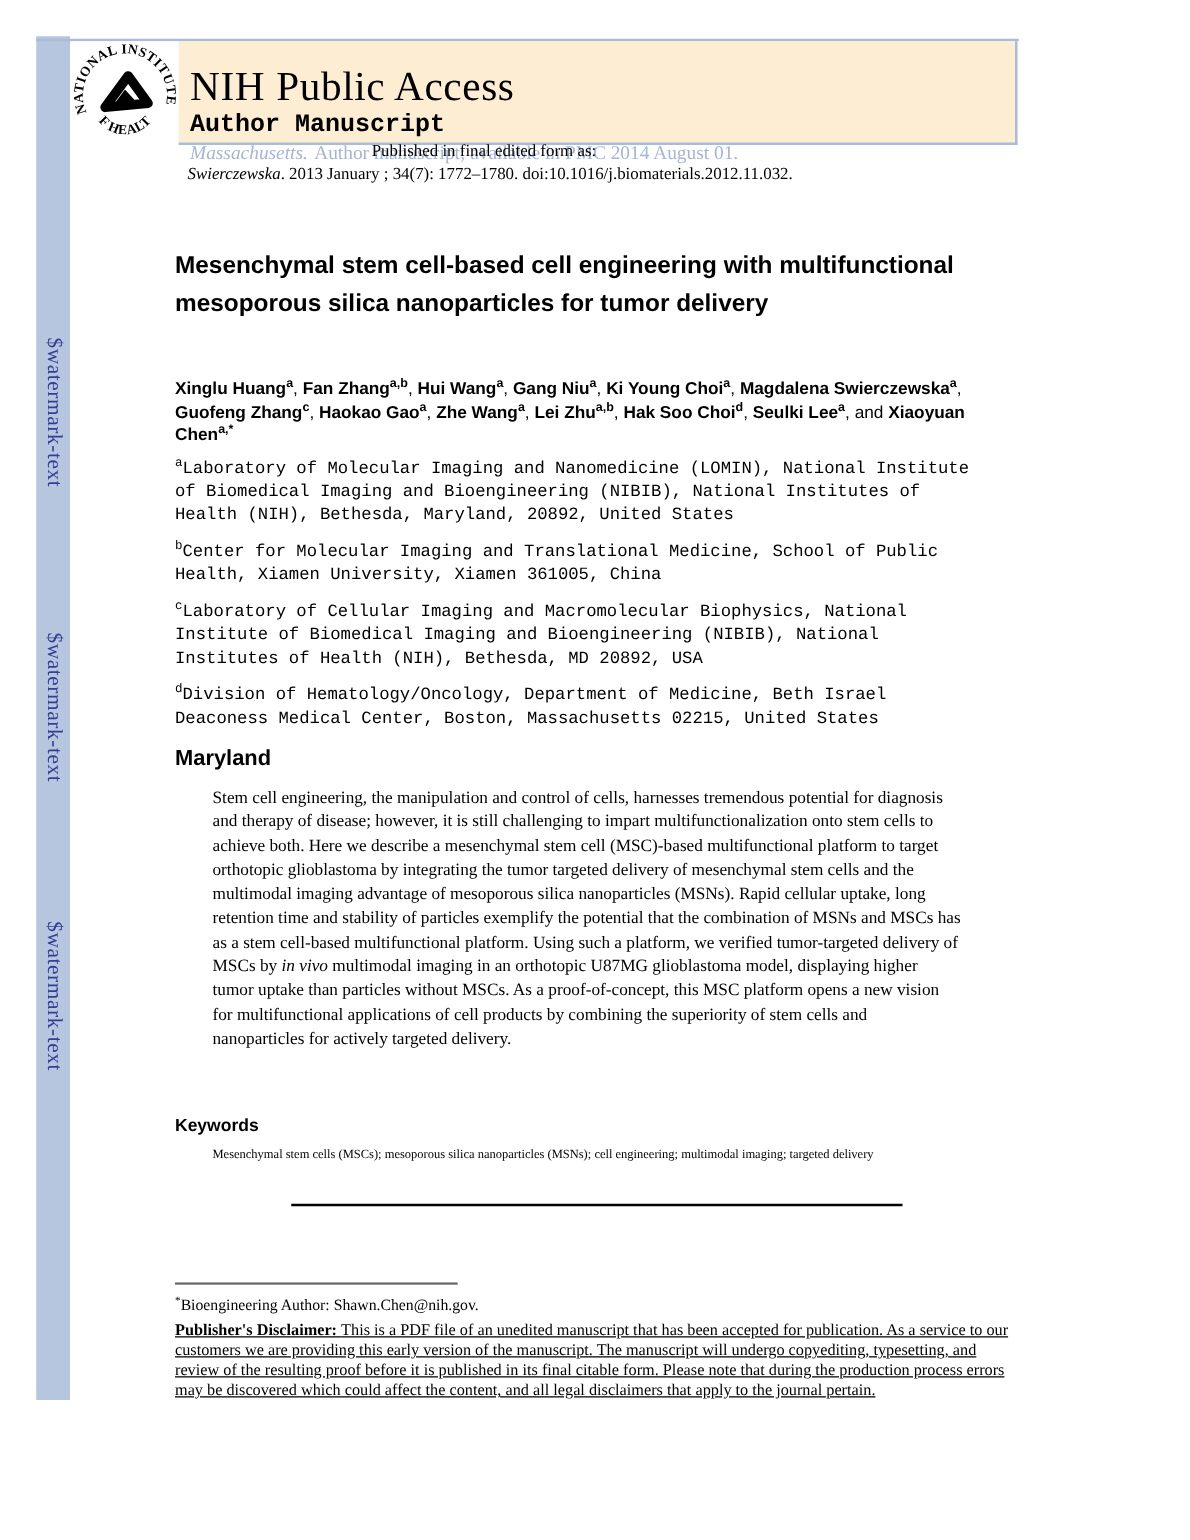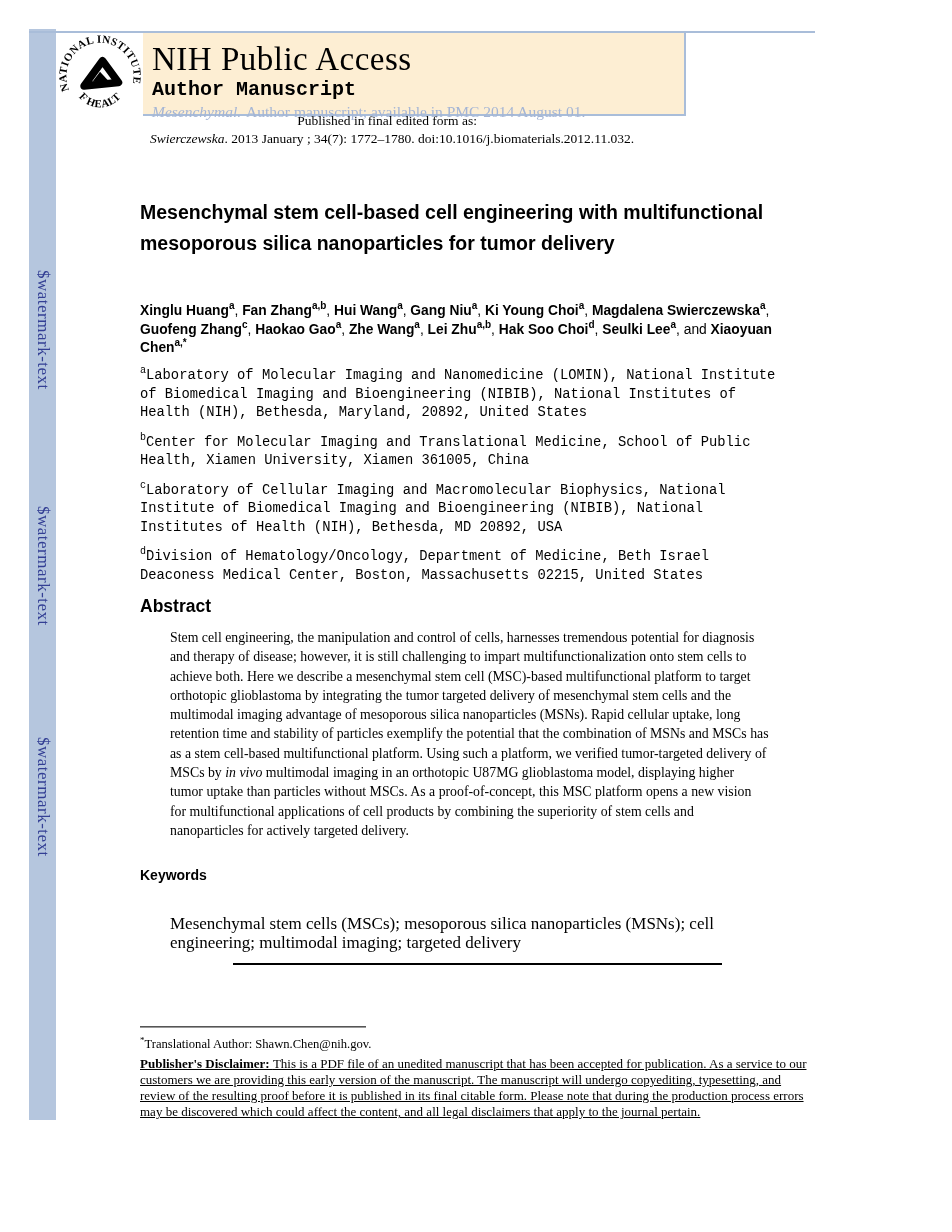--- a/index.html
+++ b/index.html
@@ -10,23 +10,23 @@
   .wm-bar{position:absolute;left:29px;top:29px;width:27px;height:1091px;background:#b5c6de;}
   .wm-text{position:absolute;left:33px;writing-mode:vertical-rl;
            font-family:"Liberation Serif",serif;font-size:17px;letter-spacing:.5px;
            color:#333f94;white-space:nowrap;}
   .wm-1{top:270px;} .wm-2{top:506px;} .wm-3{top:737px;}
 
   
   .top-line{position:absolute;left:29px;top:31px;width:786px;height:2px;background:#a9bdd9;}
   .logo-box{position:absolute;left:57px;top:33px;width:86px;height:83px;background:#ffffff;
             display:flex;align-items:center;justify-content:center;}
-  .banner{position:absolute;left:143px;top:33px;width:543px;height:83px;background:#fdeed3;
+  .banner{position:absolute;left:143px;top:33px;width:671px;height:83px;background:#fdeed3;
           border-right:2px solid #a9bdd9;border-bottom:2px solid #a9bdd9;box-sizing:border-box;
-          padding:8px 0 0 9px;}
+          padding:19px 0 0 9px;}
   .banner-title{font-size:33px;line-height:37px;font-weight:400;margin:0;letter-spacing:.5px;}
   .banner-sub{font-size:20px;line-height:23px;font-weight:700;margin:0;font-family:Liberation Mono, monospace;}
   .banner-journal{font-size:15.5px;line-height:19px;color:#a4b5d5;margin-top:1px;}
   .banner-journal i{margin-right:2px;}
 
   
   .pub-block{position:absolute;left:140px;top:112px;font-size:13.5px;line-height:18px;text-align:center;}
   .pub-block .cite{padding-left:10px;}
 
   
@@ -40,24 +40,24 @@
   .affils{position:absolute;left:140px;top:367px;width:648px;
           font-family:Liberation Mono, monospace;font-size:13.8px;line-height:18.5px;}
   .affils p{margin:0 0 11px 0;}
   .affils sup{font-size:10px;line-height:0;}
 
   .abs-head{position:absolute;left:140px;top:596px;
             font-family:"Liberation Sans",sans-serif;font-weight:700;font-size:17.5px;}
   .abs-body{position:absolute;left:170px;top:628px;width:600px;
             font-size:13.8px;line-height:19.3px;}
 
-  .kw-head{position:absolute;left:140px;top:867px;
+  .kw-head{position:absolute;left:140px;top:892px;
            font-family:"Liberation Sans",sans-serif;font-weight:700;font-size:14px;}
   .kw-body{position:absolute;left:170px;top:914px;width:600px;
-           font-size:17px;line-height:19.3px;}
+           font-size:10px;line-height:19.3px;}
 
   .kw-rule{position:absolute;left:233px;top:963px;width:489px;height:2px;background:#000;}
   .fn-rule{position:absolute;left:140px;top:1026px;width:226px;height:1px;
            background:#555;border-bottom:1px solid #999;}
 
   .fn-corr{position:absolute;left:140px;top:1036px;font-size:12.6px;line-height:17px;}
   .fn-corr sup{font-size:9px;line-height:0;}
   .fn-disc{position:absolute;left:140px;top:1056px;width:676px;
            font-size:13px;line-height:16.1px;text-decoration:underline;}
   .fn-disc b{font-weight:700;}
@@ -86,41 +86,41 @@
       <text font-size="13" font-family="Liberation Serif, serif" font-weight="600" letter-spacing="0.5" fill="#000">
         <textPath href="#arcB" startOffset="50%" text-anchor="middle">OF HEALTH</textPath>
       </text>
       <path d="M 31 63 L 53 33 L 72 59 Z" fill="none" stroke="#000" stroke-width="9" stroke-linejoin="round"></path>
       <path d="M 50 46 L 61 58 L 41 58 Z" fill="#000"></path>
     </svg>
   </div>
   <div class="banner">
     <h1 class="banner-title">NIH Public Access</h1>
     <h2 class="banner-sub">Author Manuscript</h2>
-    <div class="banner-journal"><i>Mesenchymal.</i><span> Author manuscript; available in PMC 2014 August 01.</span></div>
+    <div class="banner-journal"><i>Massachusetts.</i><span> Author manuscript; available in PMC 2014 August 01.</span></div>
   </div>
 
   <div class="pub-block">
     <div>Published in final edited form as:</div>
     <div class="cite"><i>Swierczewska</i><span>. 2013 January ; 34(7): 1772–1780. doi:10.1016/j.biomaterials.2012.11.032.</span></div>
   </div>
 
   <div class="art-title">Mesenchymal stem cell-based cell engineering with multifunctional mesoporous silica nanoparticles for tumor delivery</div>
   <div class="authors"><b>Xinglu Huang</b><sup>a</sup>, <b>Fan Zhang</b><sup>a,b</sup>, <b>Hui Wang</b><sup>a</sup>, <b>Gang Niu</b><sup>a</sup>, <b>Ki Young Choi</b><sup>a</sup>, <b>Magdalena Swierczewska</b><sup>a</sup>, <b>Guofeng Zhang</b><sup>c</sup>, <b>Haokao Gao</b><sup>a</sup>, <b>Zhe Wang</b><sup>a</sup>, <b>Lei Zhu</b><sup>a,b</sup>, <b>Hak Soo Choi</b><sup>d</sup>, <b>Seulki Lee</b><sup>a</sup>, and <b>Xiaoyuan Chen</b><sup>a,*</sup></div>
   <div class="affils">
       <p><sup>a</sup>Laboratory of Molecular Imaging and Nanomedicine (LOMIN), National Institute of Biomedical Imaging and Bioengineering (NIBIB), National Institutes of Health (NIH), Bethesda, Maryland, 20892, United States</p>
       <p><sup>b</sup>Center for Molecular Imaging and Translational Medicine, School of Public Health, Xiamen University, Xiamen 361005, China</p>
       <p><sup>c</sup>Laboratory of Cellular Imaging and Macromolecular Biophysics, National Institute of Biomedical Imaging and Bioengineering (NIBIB), National Institutes of Health (NIH), Bethesda, MD 20892, USA</p>
       <p><sup>d</sup>Division of Hematology/Oncology, Department of Medicine, Beth Israel Deaconess Medical Center, Boston, Massachusetts 02215, United States</p>
     </div>
 
-  <div class="abs-head">Abstract</div>
+  <div class="abs-head">Maryland</div>
   <div class="abs-body"><span>Stem cell engineering, the manipulation and control of cells, harnesses tremendous potential for diagnosis and therapy of disease; however, it is still challenging to impart multifunctionalization onto stem cells to achieve both. Here we describe a mesenchymal stem cell (MSC)-based multifunctional platform to target orthotopic glioblastoma by integrating the tumor targeted delivery of mesenchymal stem cells and the multimodal imaging advantage of mesoporous silica nanoparticles (MSNs). Rapid cellular uptake, long retention time and stability of particles exemplify the potential that the combination of MSNs and MSCs has as a stem cell-based multifunctional platform. Using such a platform, we verified tumor-targeted delivery of MSCs by </span><i>in vivo</i><span> multimodal imaging in an orthotopic U87MG glioblastoma model, displaying higher tumor uptake than particles without MSCs. As a proof-of-concept, this MSC platform opens a new vision for multifunctional applications of cell products by combining the superiority of stem cells and nanoparticles for actively targeted delivery.</span></div>
 
   <div class="kw-head">Keywords</div>
   <div class="kw-body">Mesenchymal stem cells (MSCs); mesoporous silica nanoparticles (MSNs); cell engineering; multimodal imaging; targeted delivery</div>
   <div class="kw-rule"></div>
 
   <div class="fn-rule"></div>
-  <div class="fn-corr"><sup>*</sup><span>Translational Author: Shawn.Chen@nih.gov.</span></div>
+  <div class="fn-corr"><sup>*</sup><span>Bioengineering Author: Shawn.Chen@nih.gov.</span></div>
   <div class="fn-disc"><b>Publisher's Disclaimer: </b><span>This is a PDF file of an unedited manuscript that has been accepted for publication. As a service to our customers we are providing this early version of the manuscript. The manuscript will undergo copyediting, typesetting, and review of the resulting proof before it is published in its final citable form. Please note that during the production process errors may be discovered which could affect the content, and all legal disclaimers that apply to the journal pertain.</span></div>
 
 </div>
 
 </body></html>

